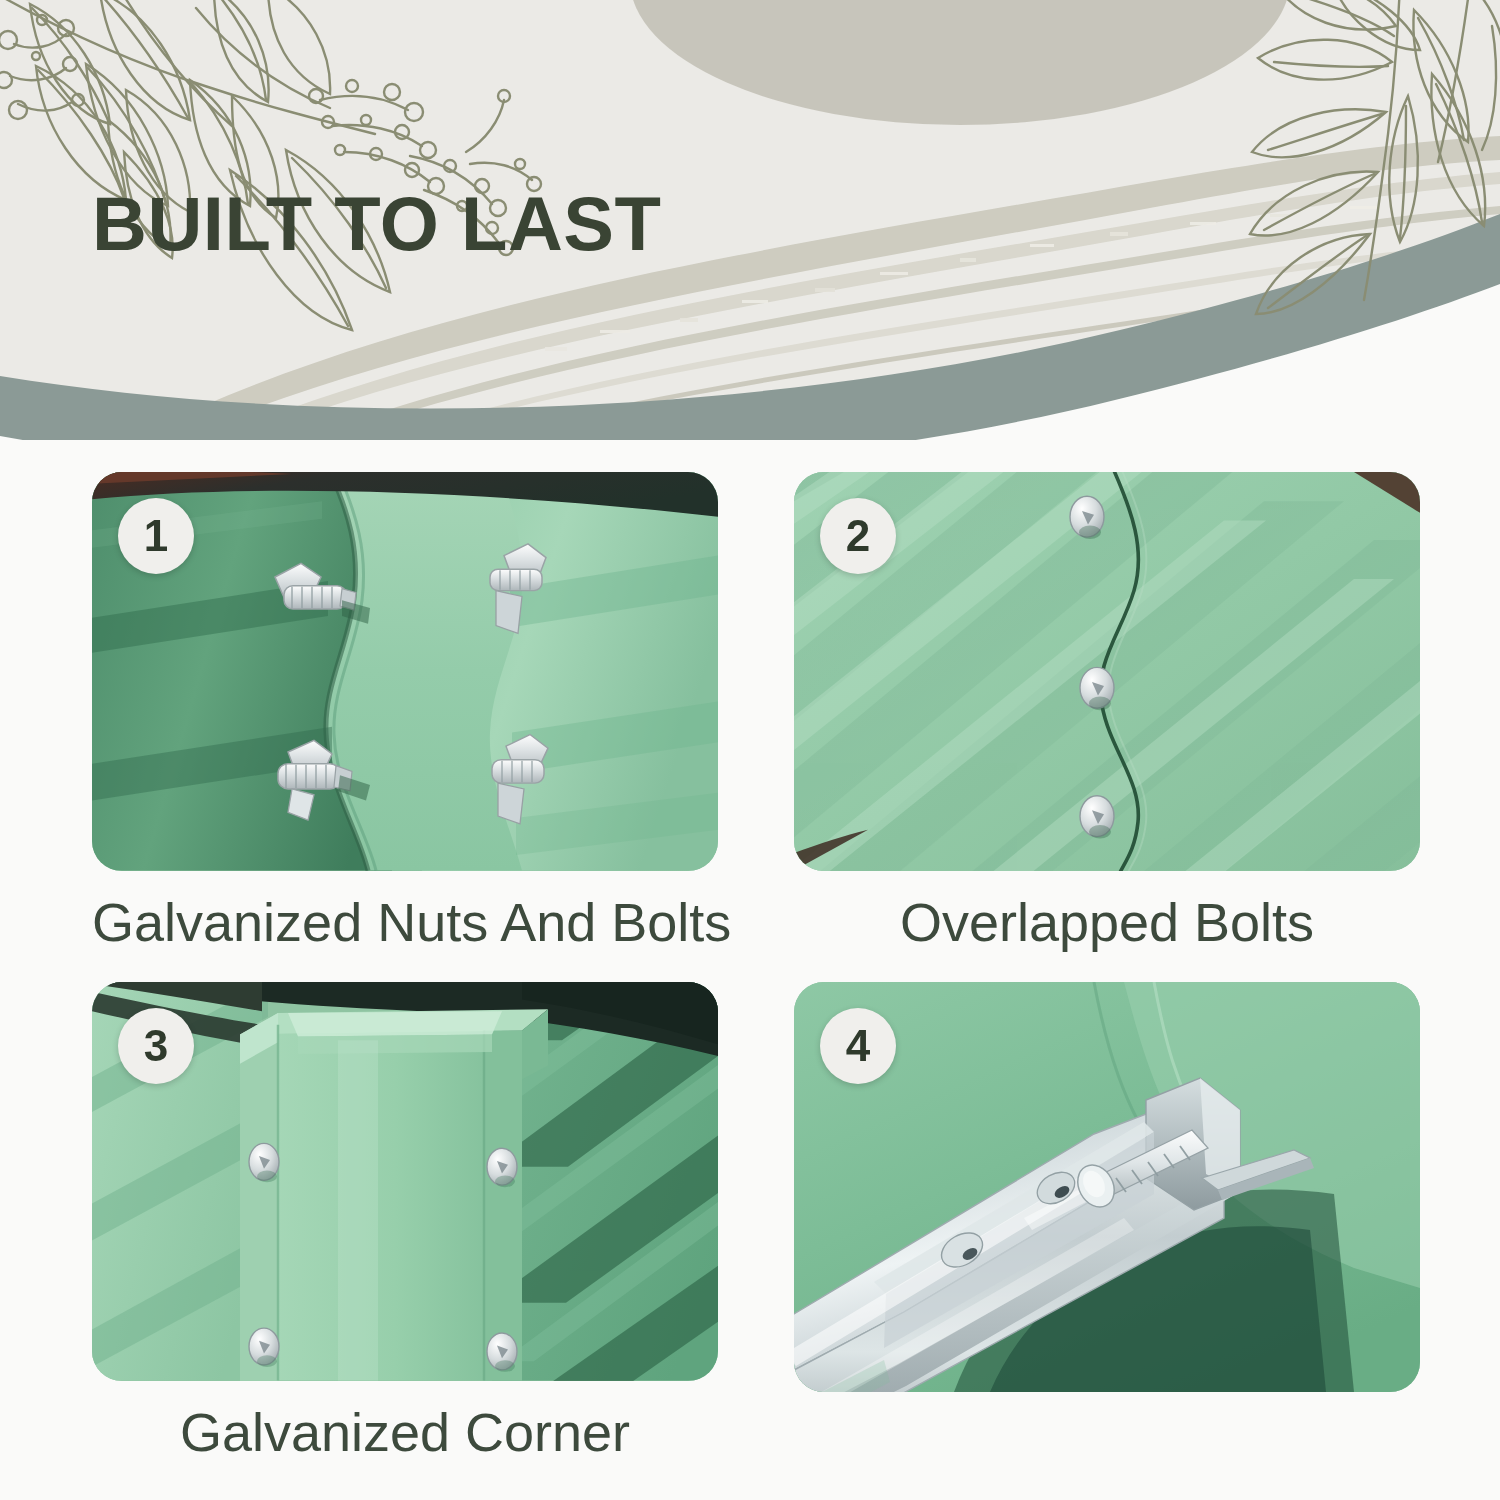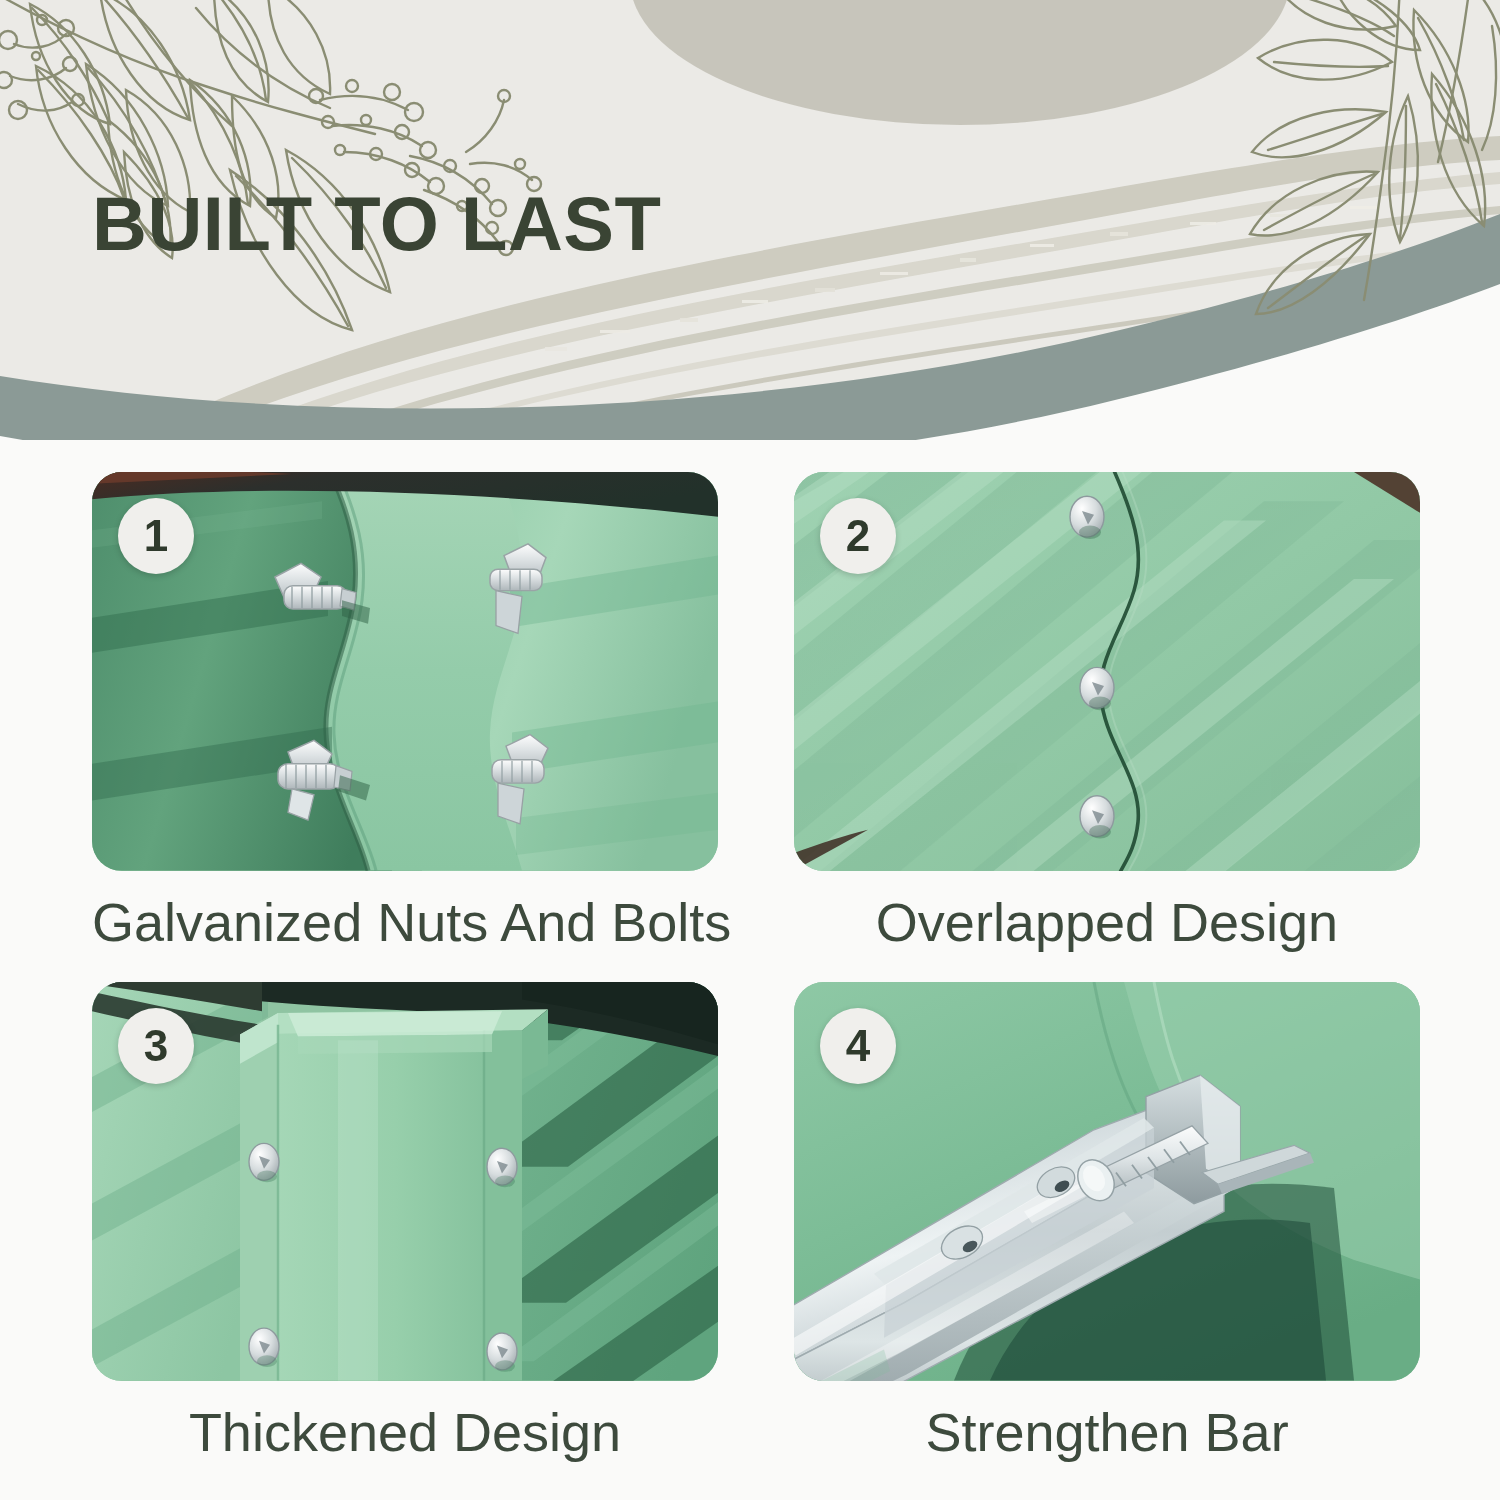--- a/index.html
+++ b/index.html
@@ -451,21 +451,21 @@
             </g>
             <g>
               <ellipse cx="303" cy="354" rx="17" ry="21" fill="url(#screwG)" stroke="#8e9a9e" stroke-width="1.4"></ellipse>
               <path d="M298,348 l12,4 l-6,10 Z" fill="#7d8a8e" opacity="0.8"></path>
               <ellipse cx="306" cy="370" rx="11" ry="7" fill="#2f5f45" opacity="0.35"></ellipse>
             </g>
           </g>
         </svg>
         <div class="badge">2</div>
       </div>
-      <div class="caption">Overlapped Design</div>
+      <div class="caption">Overlapped Bolts</div>
     </div>
 
     <div class="cell">
       <div class="photo">
         <svg class="photo-svg" viewBox="0 0 626 410" preserveAspectRatio="none">
           <defs>
             <linearGradient id="p3left" x1="0" y1="0" x2="1" y2="0.6">
               <stop offset="0" stop-color="#a5d6b7"></stop>
               <stop offset="1" stop-color="#8dc6a3"></stop>
             </linearGradient>
@@ -549,21 +549,21 @@
             </g>
             <g>
               <ellipse cx="410" cy="380" rx="15" ry="19" fill="url(#screwG3)" stroke="#8e9a9e" stroke-width="1.4"></ellipse>
               <path d="M405,374 l11,4 l-6,9 Z" fill="#7d8a8e" opacity="0.8"></path>
               <ellipse cx="413" cy="395" rx="10" ry="6" fill="#2f6a4c" opacity="0.3"></ellipse>
             </g>
           </g>
         </svg>
         <div class="badge">3</div>
       </div>
-      <div class="caption">Thickened Design</div>
+      <div class="caption">Galvanized Corner</div>
     </div>
 
     <div class="cell">
       <div class="photo">
         <svg class="photo-svg" viewBox="0 0 626 410" preserveAspectRatio="none">
           <defs>
             <linearGradient id="p4bg" x1="0" y1="0" x2="0.7" y2="1">
               <stop offset="0" stop-color="#8ec8a5"></stop>
               <stop offset="0.45" stop-color="#7dbd97"></stop>
               <stop offset="1" stop-color="#69ad85"></stop>
@@ -645,17 +645,16 @@
 
               <ellipse cx="302" cy="204" rx="17" ry="22" transform="rotate(-28 302 204)" fill="#eaf0f1" stroke="#95a2a6" stroke-width="1.5"></ellipse>
               <ellipse cx="300" cy="202" rx="10" ry="14" transform="rotate(-28 300 202)" fill="#f7fafa" opacity="0.8"></ellipse>
             </g>
           </g>
 
           <path d="M-30,440 L90,378 L96,400 L-30,466 Z" fill="#7fbd9a" opacity="0.25"></path>
         </svg>
         <div class="badge">4</div>
       </div>
-      <div class="caption">Strengthen Bar</div>
     </div>
 
   </div>
 </div>
 
 </body></html>

